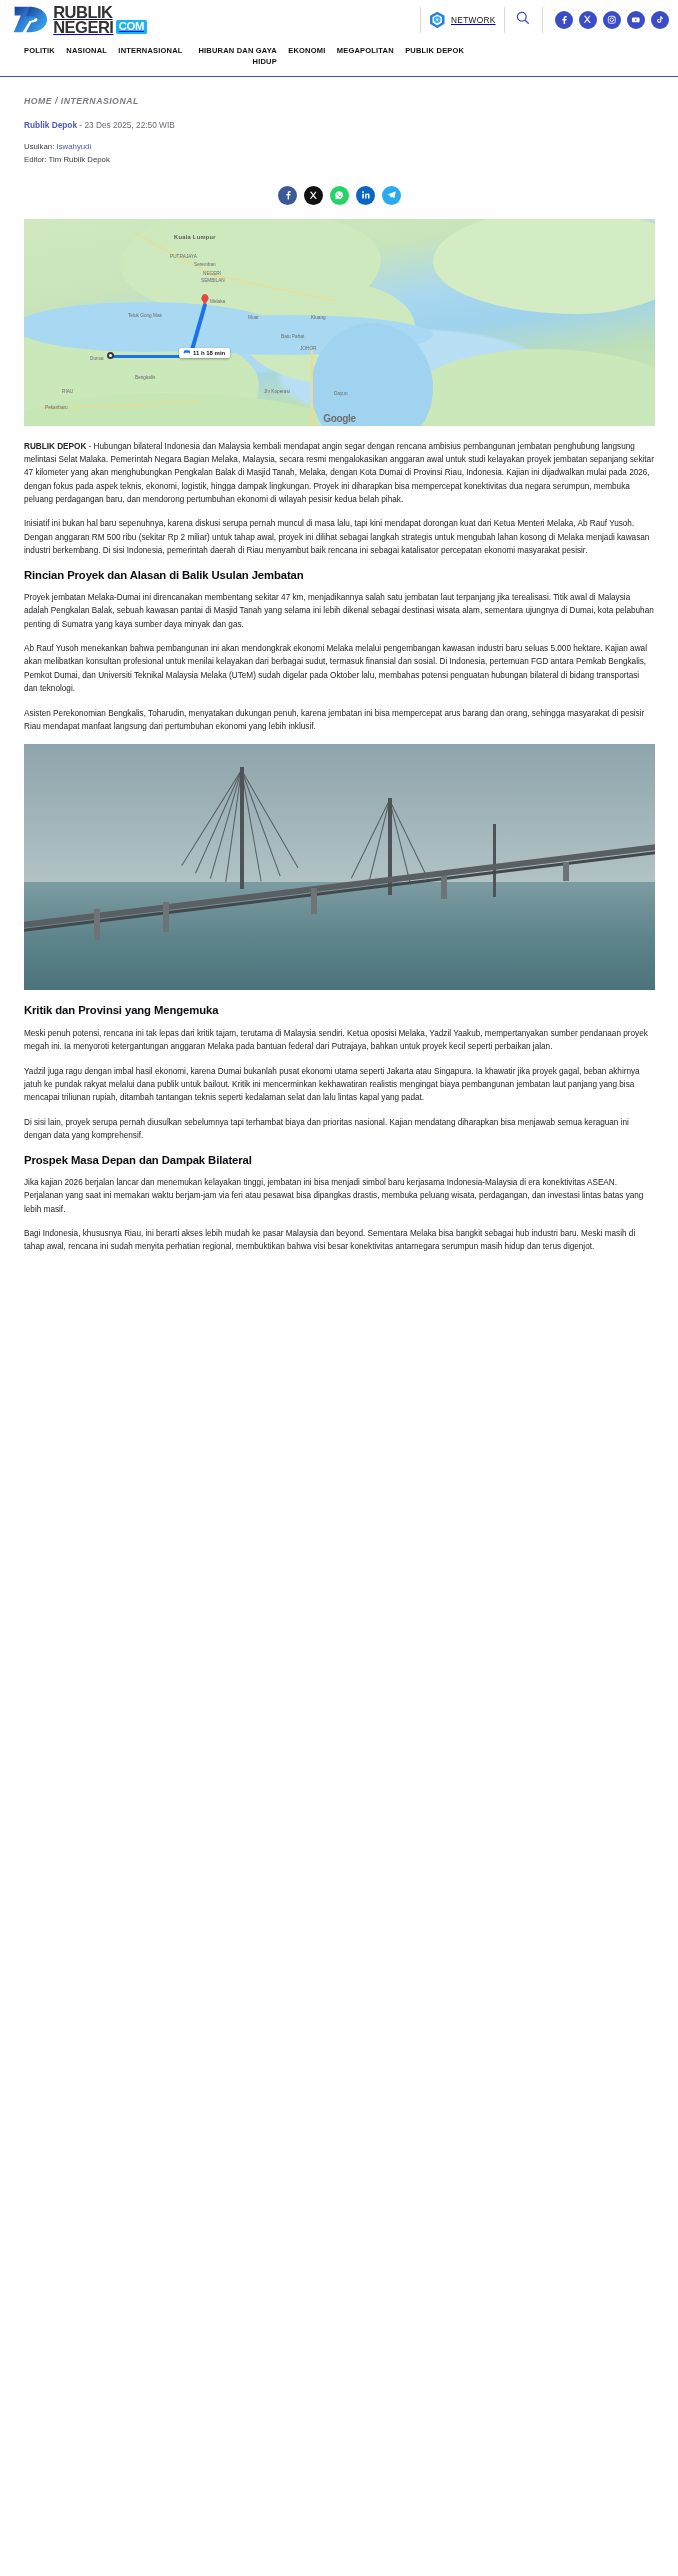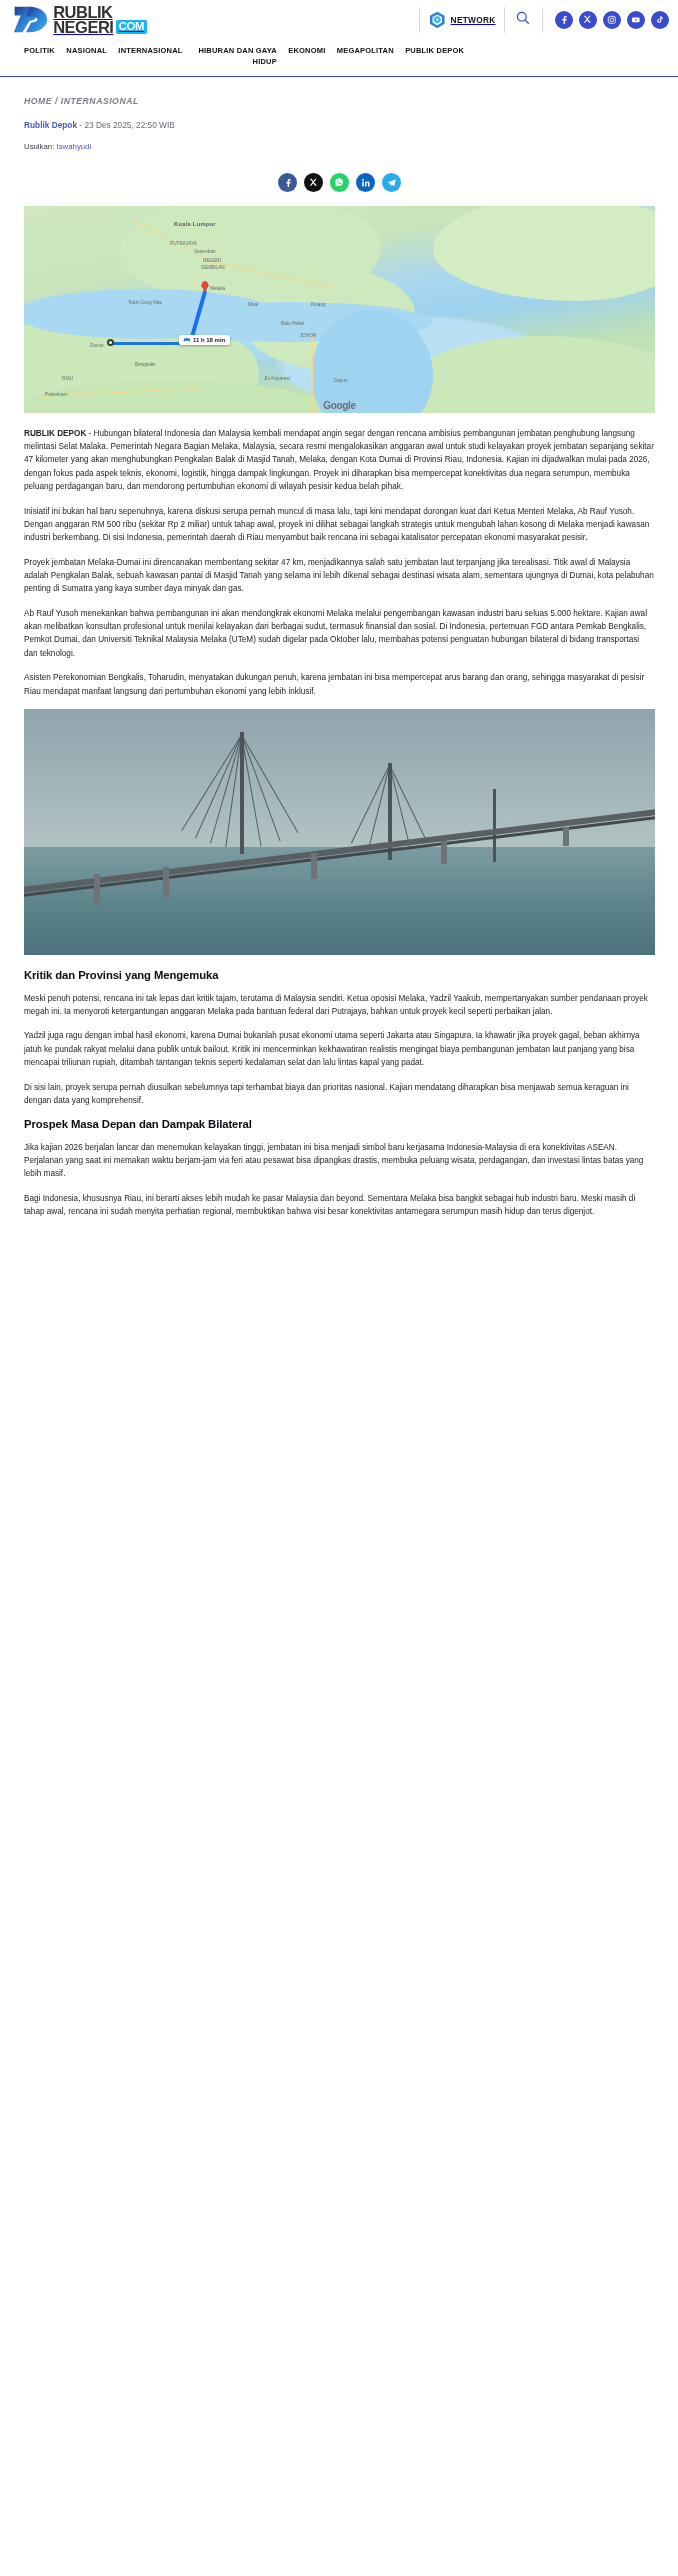--- a/index.html
+++ b/index.html
@@ -50,21 +50,21 @@
   .topbar-sep {
     width: 0.9px; height: 26px; background: #d8d8d8; margin: 0 8.7px;
   }
   .network-item {
     display: flex; align-items: center; gap: 5.2px;
   }
   .network-icon {
     width: 16.5px; height: 18px;
   }
   .network-label {
-    font-size: 8.3px; font-weight: 700; letter-spacing: 0.3px; color: #111;
+    font-size: 8.3px; font-weight: 400; letter-spacing: 0.3px; color: #111;
   }
   .search-btn { width: 19px; height: 19px; display:flex; align-items:center; justify-content:center; }
   .socials { display: flex; align-items: center; gap: 6px; margin-left: 3.5px; }
   .soc {
     width: 18px; height: 18px; border-radius: 50%;
     background: #3b4cca;
     display: flex; align-items: center; justify-content: center;
     color: #fff;
   }
   .soc.fb { background: #3b4cca; }
@@ -385,20 +385,24 @@
   <div class="byline">
     <span class="src">Rublik Depok</span>
     <span>- 23 Des 2025, 22:50 WIB</span>
   </div>
 
   <div class="credits">
     <div>
       <span>Usulkan:</span>
       <span class="link">Iswahyudi</span>
     </div>
+    <div>
+      <span>Editor:</span>
+      <span>Tim Rublik Depok</span>
+    </div>
   </div>
 
   <div class="share-row">
     <a class="share fb" href="#">
       <svg width="9.6" height="9.6" viewBox="0 0 12 12">
           <path d="M7.6 12V7h1.6l.25-1.9H7.6V3.9c0-.55.16-.92.94-.92h1V1.28C9.37 1.25 8.8 1.2 8.15 1.2c-1.38 0-2.33.85-2.33 2.4V5.1H4.2V7h1.62v5z" fill="#fff"></path>
         </svg>
     </a>
     <a class="share tw" href="#">
       <svg width="8.7" height="8.7" viewBox="0 0 12 12">
@@ -482,20 +486,21 @@
         </div>
     </div>
   </figure>
 
   <p class="body">
     <b>RUBLIK DEPOK</b><span> - Hubungan bilateral Indonesia dan Malaysia kembali mendapat angin segar dengan rencana ambisius pembangunan jembatan penghubung langsung melintasi Selat Malaka. Pemerintah Negara Bagian Melaka, Malaysia, secara resmi mengalokasikan anggaran awal untuk studi kelayakan proyek jembatan sepanjang sekitar 47 kilometer yang akan menghubungkan Pengkalan Balak di Masjid Tanah, Melaka, dengan Kota Dumai di Provinsi Riau, Indonesia. Kajian ini dijadwalkan mulai pada 2026, dengan fokus pada aspek teknis, ekonomi, logistik, hingga dampak lingkungan. Proyek ini diharapkan bisa mempercepat konektivitas dua negara serumpun, membuka peluang perdagangan baru, dan mendorong pertumbuhan ekonomi di wilayah pesisir kedua belah pihak.</span>
   </p>
 
   <p class="body">Inisiatif ini bukan hal baru sepenuhnya, karena diskusi serupa pernah muncul di masa lalu, tapi kini mendapat dorongan kuat dari Ketua Menteri Melaka, Ab Rauf Yusoh. Dengan anggaran RM 500 ribu (sekitar Rp 2 miliar) untuk tahap awal, proyek ini dilihat sebagai langkah strategis untuk mengubah lahan kosong di Melaka menjadi kawasan industri berkembang. Di sisi Indonesia, pemerintah daerah di Riau menyambut baik rencana ini sebagai katalisator percepatan ekonomi masyarakat pesisir.</p>
 
+  <h2 class="sub">Rincian Proyek dan Alasan di Balik Usulan Jembatan</h2>
   <p class="body">Proyek jembatan Melaka-Dumai ini direncanakan membentang sekitar 47 km, menjadikannya salah satu jembatan laut terpanjang jika terealisasi. Titik awal di Malaysia adalah Pengkalan Balak, sebuah kawasan pantai di Masjid Tanah yang selama ini lebih dikenal sebagai destinasi wisata alam, sementara ujungnya di Dumai, kota pelabuhan penting di Sumatra yang kaya sumber daya minyak dan gas.</p>
   <p class="body">Ab Rauf Yusoh menekankan bahwa pembangunan ini akan mendongkrak ekonomi Melaka melalui pengembangan kawasan industri baru seluas 5.000 hektare. Kajian awal akan melibatkan konsultan profesional untuk menilai kelayakan dari berbagai sudut, termasuk finansial dan sosial. Di Indonesia, pertemuan FGD antara Pemkab Bengkalis, Pemkot Dumai, dan Universiti Teknikal Malaysia Melaka (UTeM) sudah digelar pada Oktober lalu, membahas potensi penguatan hubungan bilateral di bidang transportasi dan teknologi.</p>
   <p class="body">Asisten Perekonomian Bengkalis, Toharudin, menyatakan dukungan penuh, karena jembatan ini bisa mempercepat arus barang dan orang, sehingga masyarakat di pesisir Riau mendapat manfaat langsung dari pertumbuhan ekonomi yang lebih inklusif.</p>
 
   <figure class="photo">
     <div class="ph-sky"></div>
     <div class="ph-sea"></div>
 
     <div class="ph-cable" style="left:217px; top:26px; height:113px; transform:rotate(32deg);"></div>
     <div class="ph-cable" style="left:217px; top:26px; height:113px; transform:rotate(24deg);"></div>

